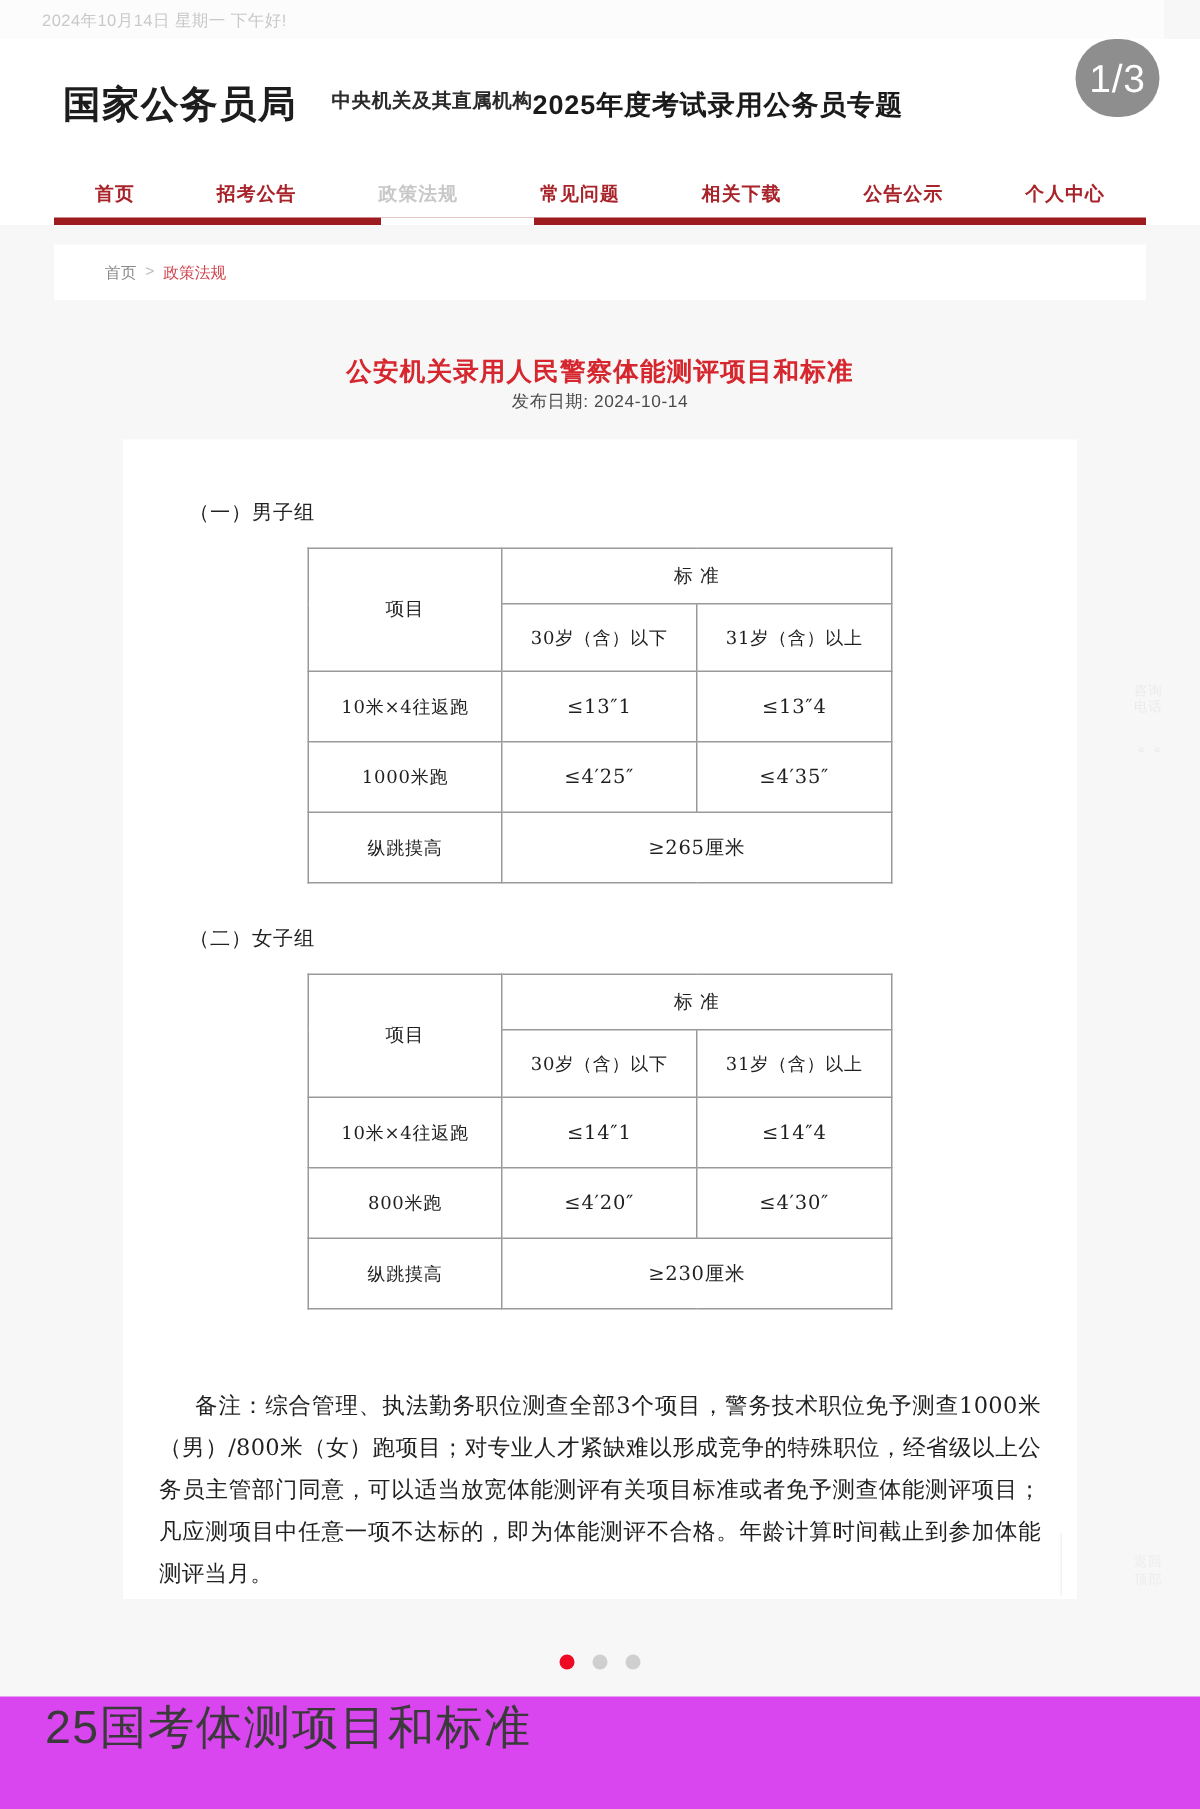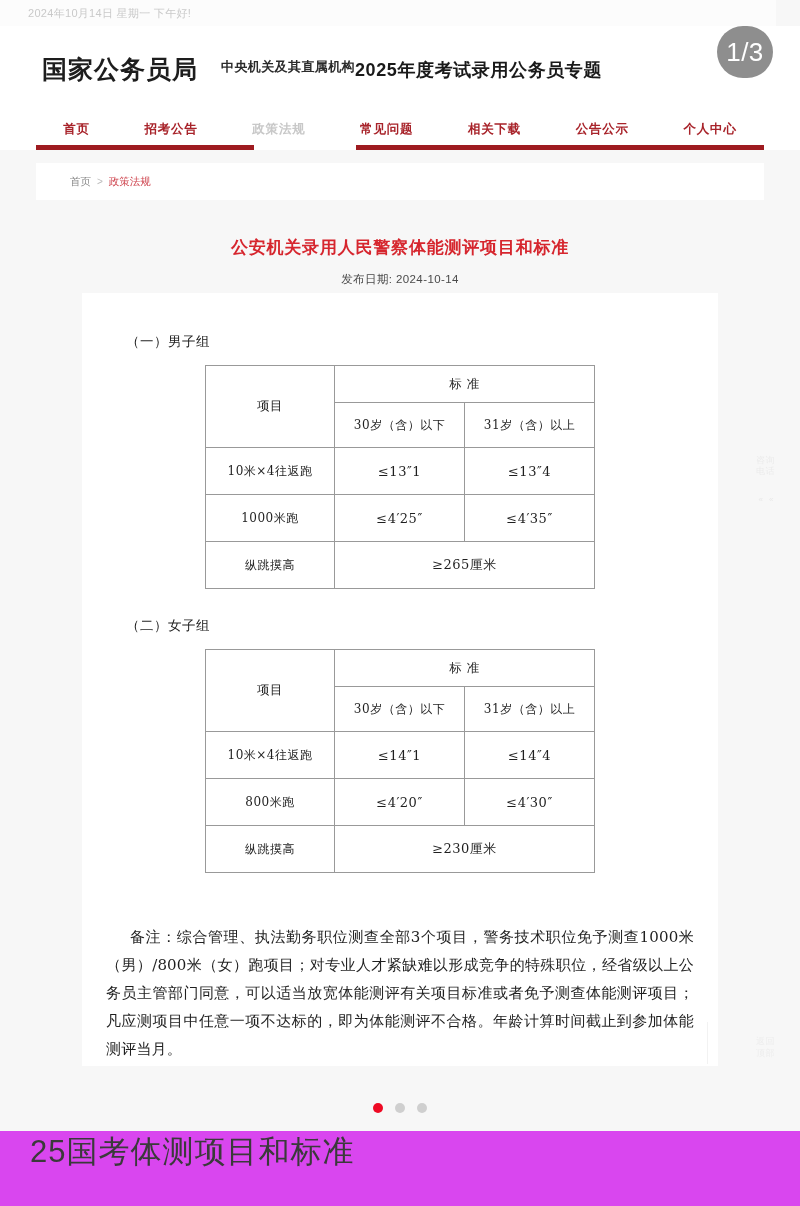--- a/index.html
+++ b/index.html
@@ -210,21 +210,21 @@
   }
   .article-title {
     font-size: 17px;
     font-weight: bold;
     color: #d6262e;
     letter-spacing: 0.8px;
     line-height: 24px;
     white-space: nowrap;
   }
   .article-date {
-    margin-top: 12px;
+    margin-top: 0;
     font-size: 11.5px;
     color: #4a4a4a;
     letter-spacing: 0.4px;
   }
 
   
   .section {
     position: absolute;
     left: 0;
     width: 636px;

